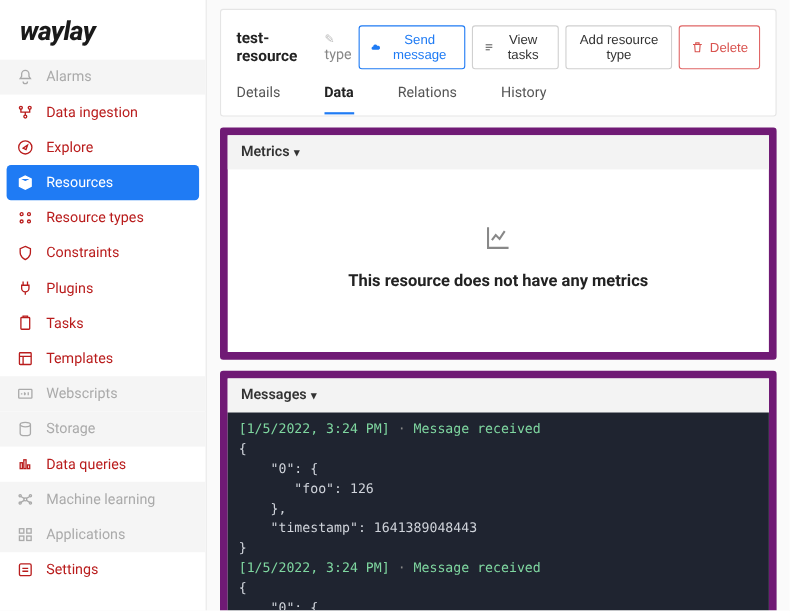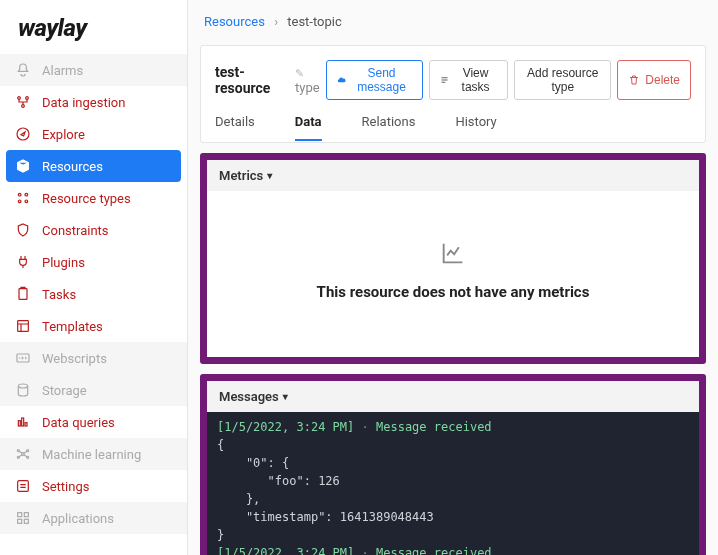--- a/index.html
+++ b/index.html
@@ -165,49 +165,44 @@
             <circle cx="12" cy="12" r="2"></circle>
             <circle cx="5" cy="7" r="1.5"></circle>
             <circle cx="19" cy="7" r="1.5"></circle>
             <circle cx="5" cy="17" r="1.5"></circle>
             <circle cx="19" cy="17" r="1.5"></circle>
             <path d="M6 8l5 3M18 8l-5 3M6 16l5-3M18 16l-5-3"></path>
           </svg>
         </span>
         <span>Machine learning</span>
       </div>
-      <div class="nav-item">
-        <span class="icon">
-          <svg viewBox="0 0 24 24">
-            <rect x="4" y="4" width="16" height="16" rx="2"></rect>
-            <path d="M8 10h8M8 14h8"></path>
-          </svg>
-        </span>
-        <span>Settings</span>
-      </div>
       <div class="nav-item muted">
         <span class="icon">
           <svg viewBox="0 0 24 24">
             <rect x="4" y="4" width="6" height="6"></rect>
             <rect x="14" y="4" width="6" height="6"></rect>
             <rect x="4" y="14" width="6" height="6"></rect>
             <rect x="14" y="14" width="6" height="6"></rect>
           </svg>
         </span>
         <span>Applications</span>
       </div>
+      <div class="nav-item">
+        <span class="icon">
+          <svg viewBox="0 0 24 24">
+            <rect x="4" y="4" width="16" height="16" rx="2"></rect>
+            <path d="M8 10h8M8 14h8"></path>
+          </svg>
+        </span>
+        <span>Settings</span>
+      </div>
     </div>
 </div>
 
 <div class="main">
-  <div class="breadcrumb">
-    <a href="#">Resources</a>
-    <span class="sep">›</span>
-    <span class="cur">test-topic</span>
-  </div>
 
   <div class="card">
     <div class="card-head">
       <div class="title-group">
         <span class="title-main">test-resource</span>
         <span class="title-sub">type</span>
       </div>
       <div class="btn-row">
         <button class="btn primary">
           <svg class="i" viewBox="0 0 24 24" fill="currentColor">

